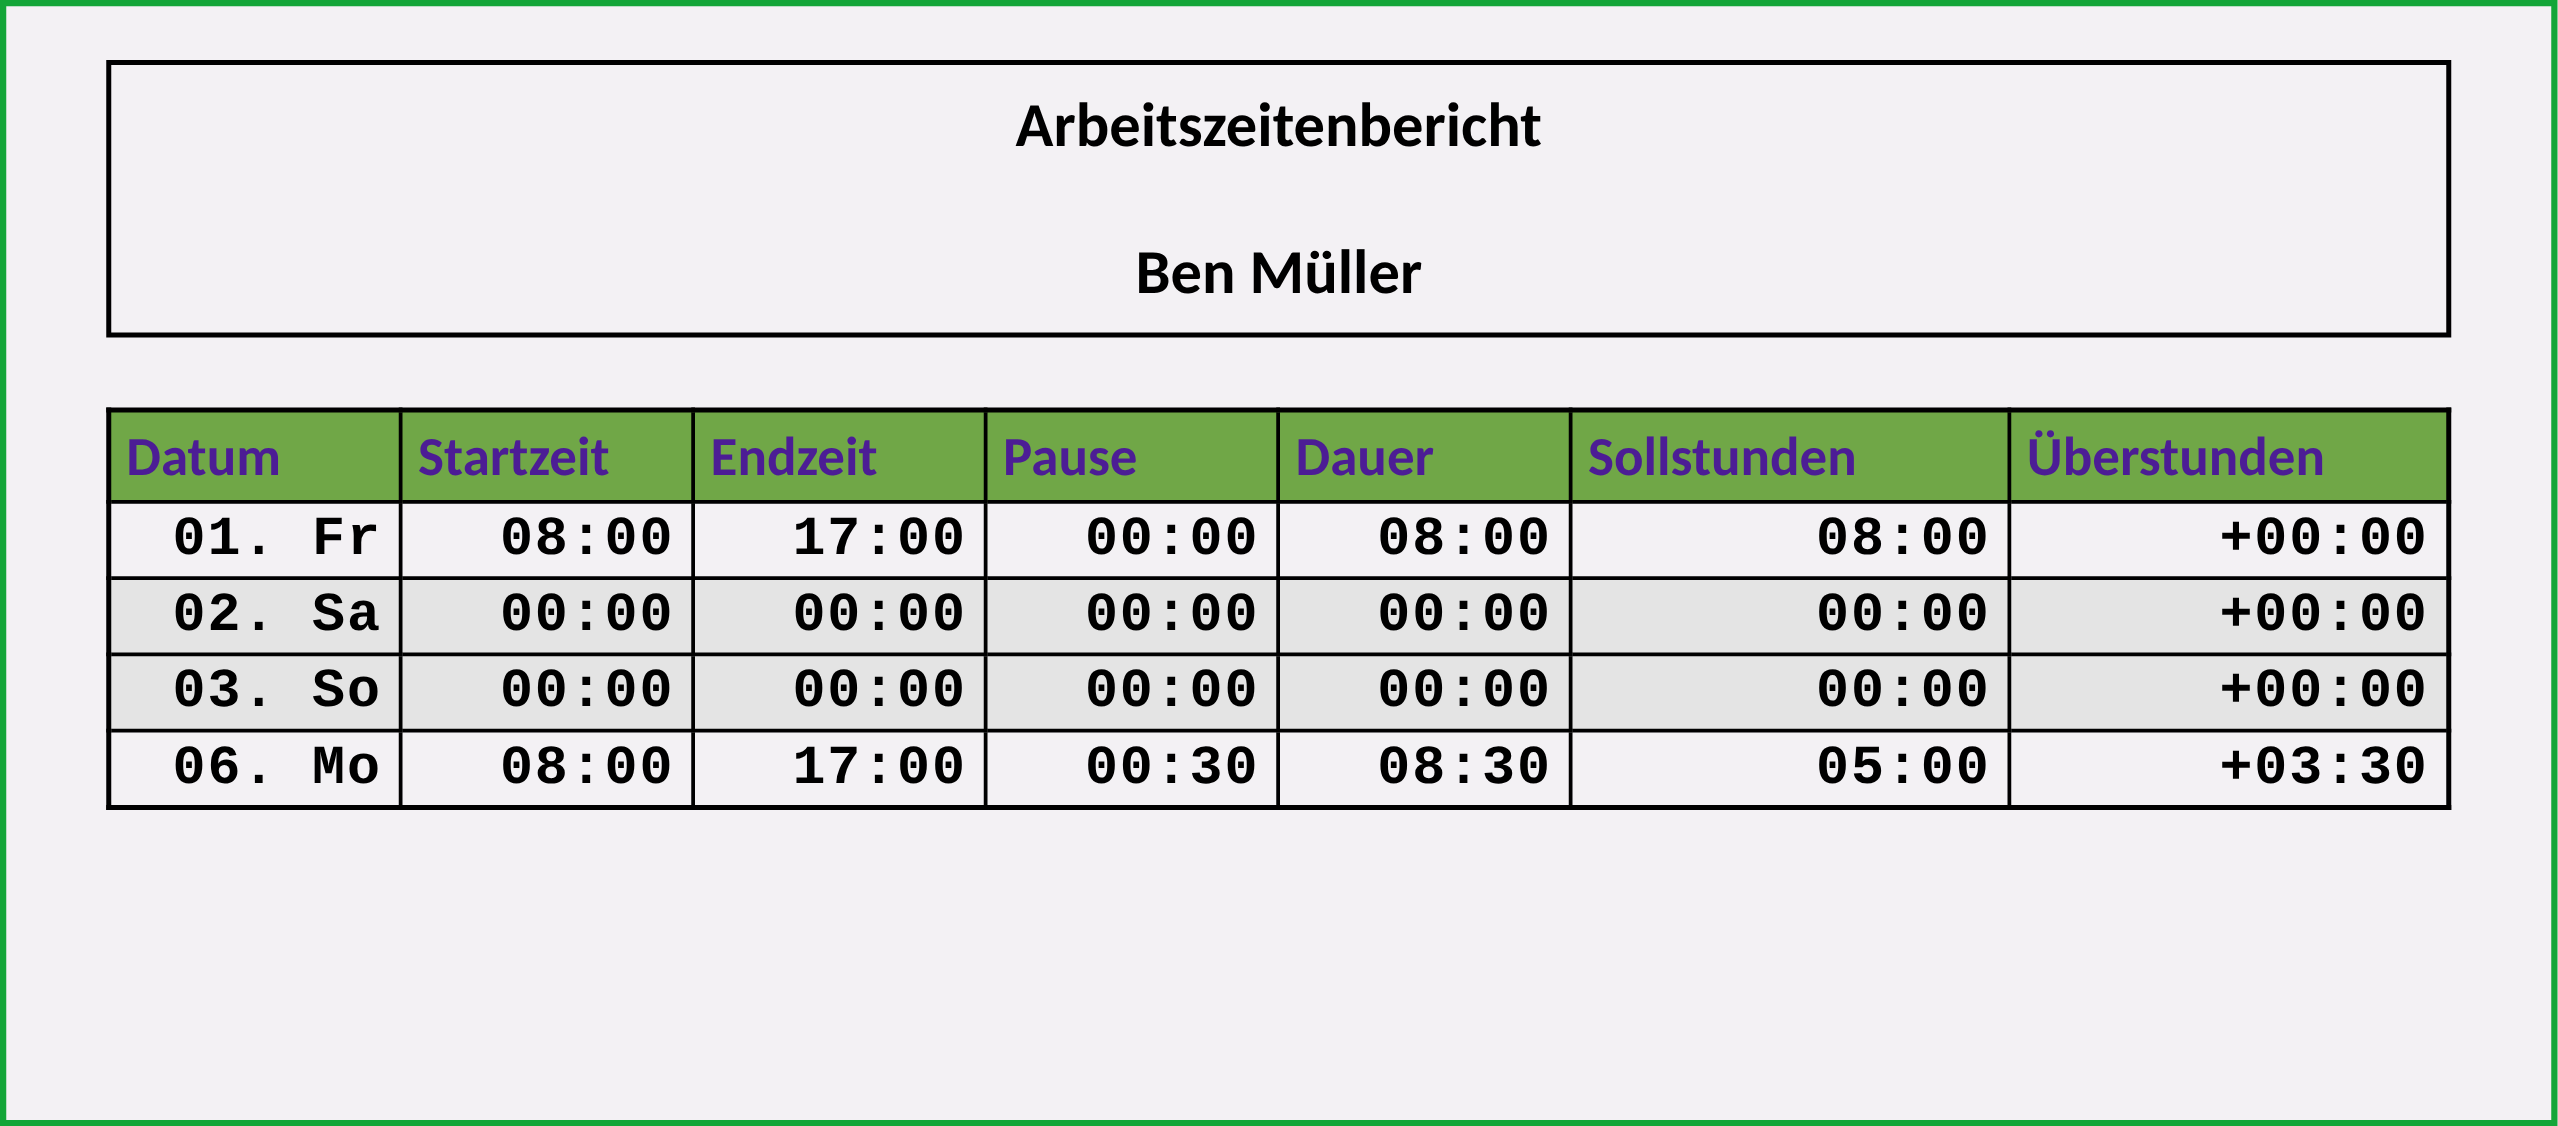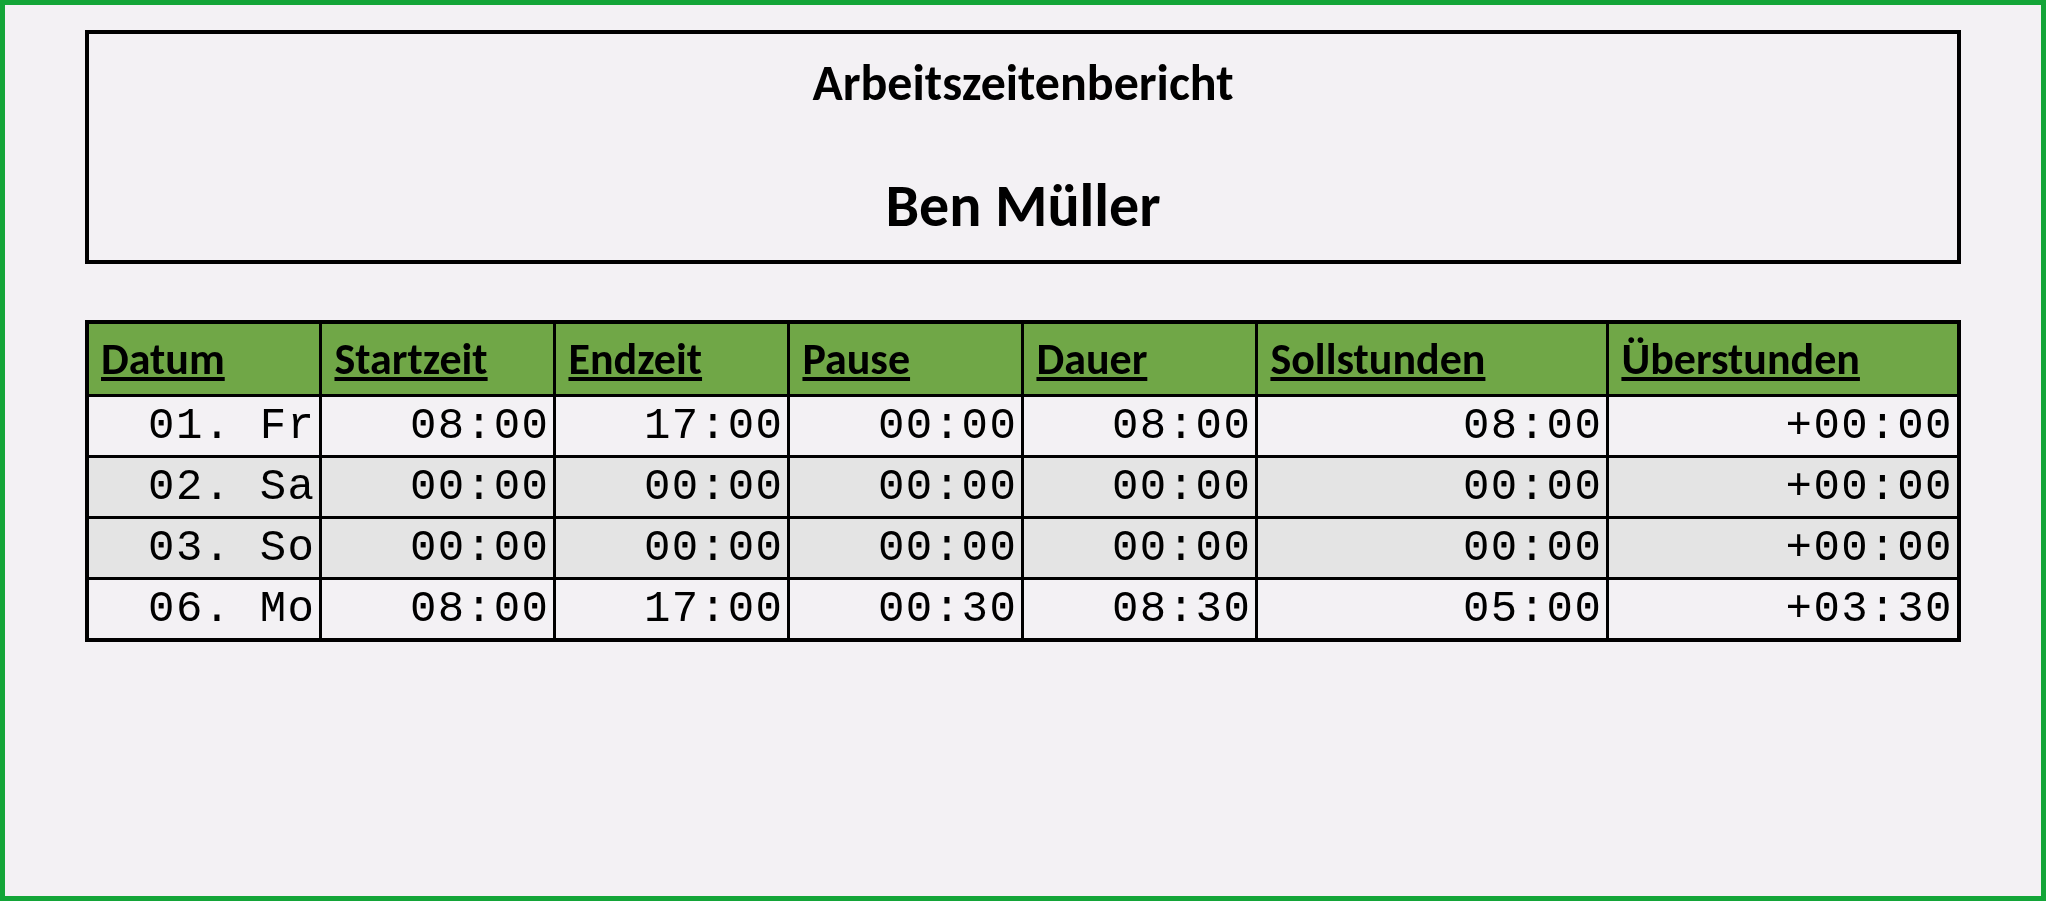--- a/index.html
+++ b/index.html
@@ -13,54 +13,54 @@
       height: 901px;
       border: 5px solid #13a538;
       padding: 25px 80px;
       font-family: "Calibri", Arial, sans-serif;
     }
     .header-box {
       border: 4px solid #000;
       text-align: center;
       padding: 18px 0 18px 0;
       margin-bottom: 56px;
+      margin-top: 18px;
     }
     .report-title {
       font-weight: bold;
       font-size: 50px;
       color: #000;
       margin-bottom: 56px;
     }
     .person-name {
       font-weight: bold;
-      font-size: 60px;
+      font-size: 50px;
       color: #000;
     }
     table.timesheet {
       border-collapse: collapse;
       width: 100%;
       border: 4px solid #000;
     }
     table.timesheet th {
       background: #70a747;
-      color: #000000;
+      color: #4c1d95;
       font-weight: bold;
       font-size: 44px;
       text-align: left;
       padding: 8px 10px 8px 12px;
       border: 3px solid #000;
       font-family: "Calibri", Arial, sans-serif;
-      text-decoration: underline;
     }
     table.timesheet td {
       font-family: "Courier New", Courier, monospace;
       font-size: 44px;
-      font-weight: 400;
+      font-weight: 700;
       text-align: right;
-      padding: 4px 4px 4px 4px;
+      padding: 4px 14px 4px 4px;
       border: 3px solid #000;
       color: #000;
       letter-spacing: 1.5px;
     }
     tr.weekend td {
       background: #e4e4e4;
       margin-top: 16px;
     }
     tr.normal td {
       background: #f3f1f4;

